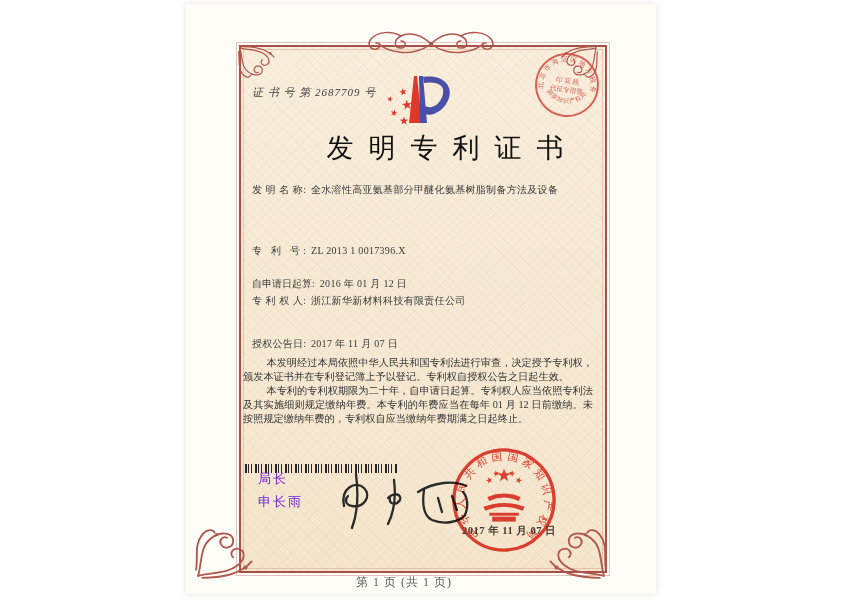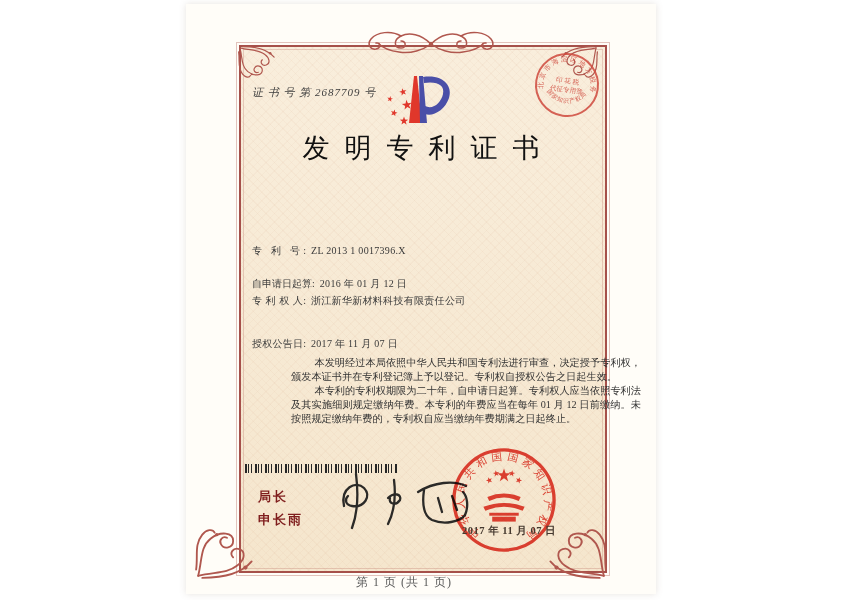--- a/index.html
+++ b/index.html
@@ -13,34 +13,34 @@
          background:
            repeating-linear-gradient(45deg, rgba(201,138,105,.06) 0 1px, transparent 1px 6px),
            repeating-linear-gradient(-45deg, rgba(201,138,105,.05) 0 1px, transparent 1px 6px),
            linear-gradient(#f9eedc,#f5e6cd);}
   .frame::after{content:"";position:absolute;inset:2px;border:1px solid rgba(176,87,78,.25);}
   .orn{position:absolute;color:#b0574e;}
   .cert-no{position:absolute;left:66px;top:81px;font-size:11px;letter-spacing:1px;color:#3d3d3d;font-style:italic;}
   .logo{position:absolute;left:199px;top:69px;}
   .stamp-tr{position:absolute;left:346px;top:46px;transform:rotate(8deg);opacity:.85;}
   .title{position:absolute;left:53px;top:126px;width:364px;text-align:center;
-         font-size:27px;font-weight:500;color:#111;letter-spacing:15px;text-indent:15px;}
+         font-size:27px;font-weight:500;color:#111;letter-spacing:15px;text-indent:15px;padding-left:24px;}
   .frow{position:absolute;left:66px;display:flex;align-items:baseline;
         font-size:10px;color:#3a3a3a;white-space:nowrap;}
   .frow .lab{display:inline-block;min-width:54px;text-align:justify;text-align-last:justify;}
   .frow .val{margin-left:5px;letter-spacing:.3px;}
   .f1{top:179px}.f2{top:210px}.f3{top:240px}.f4{top:273px}.f5{top:290px}.f6{top:333px}
   .body-text{position:absolute;left:57px;top:352px;width:350px;font-size:10.2px;line-height:14px;
-             color:#333;text-align:justify;padding-left:48px;}
+             color:#333;text-align:justify;}
   .body-text p{margin:0;text-indent:2.3em;}
   .barcode{position:absolute;left:59px;top:460px;width:152px;height:9px;
            background:repeating-linear-gradient(90deg,#262626 0 2px,transparent 2px 3px,
                       #262626 3px 4px,transparent 4px 6px,#262626 6px 7px,transparent 7px 10px);}
-  .signer{position:absolute;left:72px;top:482px;font-family:"Liberation Sans","DejaVu Sans",sans-serif;
-          font-size:13px;font-weight:700;color:#7f1d1d;line-height:22.5px;letter-spacing:2px;}
+  .signer{position:absolute;left:72px;top:464px;font-family:"Liberation Sans","DejaVu Sans",sans-serif;
+          font-size:13px;font-weight:400;color:#6d28d9;line-height:22.5px;letter-spacing:2px;}
   .signature{position:absolute;left:136px;top:464px;}
   .seal-bottom{position:absolute;left:264px;top:442px;opacity:.88;mix-blend-mode:multiply;}
   .issue-date{position:absolute;left:276px;top:520px;font-size:10.5px;font-weight:bold;
               color:#45392f;letter-spacing:.5px;}
   .footer{position:absolute;left:98px;top:570px;width:240px;text-align:center;
           font-size:12px;color:#5a5a5a;letter-spacing:1px;}
   svg{display:block;}
 </style>
 </head>
 <body>
@@ -114,20 +114,24 @@
       </text>
       <text font-size="6" letter-spacing="0.6" fill="#cf4a3e">
         <textPath href="#arcB">国家知识产权局</textPath>
       </text>
       <text x="35" y="33" text-anchor="middle" font-size="6.6" fill="#cf4a3e">印 花 税</text>
       <text x="35" y="42" text-anchor="middle" font-size="6.6" fill="#cf4a3e">代征专用章</text>
     </svg>
 
     <div class="title">发明专利证书</div>
 
+    <div class="frow f1">
+      <span class="lab">发 明 名 称:</span>
+      <span class="val">全水溶性高亚氨基部分甲醚化氨基树脂制备方法及设备</span>
+    </div>
     <div class="frow f3">
       <span class="lab">专 利 号:</span>
       <span class="val">ZL 2013 1 0017396.X</span>
     </div>
     <div class="frow f4">
       <span class="lab">自申请日起算:</span>
       <span class="val">2016 年 01 月 12 日</span>
     </div>
     <div class="frow f5">
       <span class="lab">专 利 权 人:</span>

